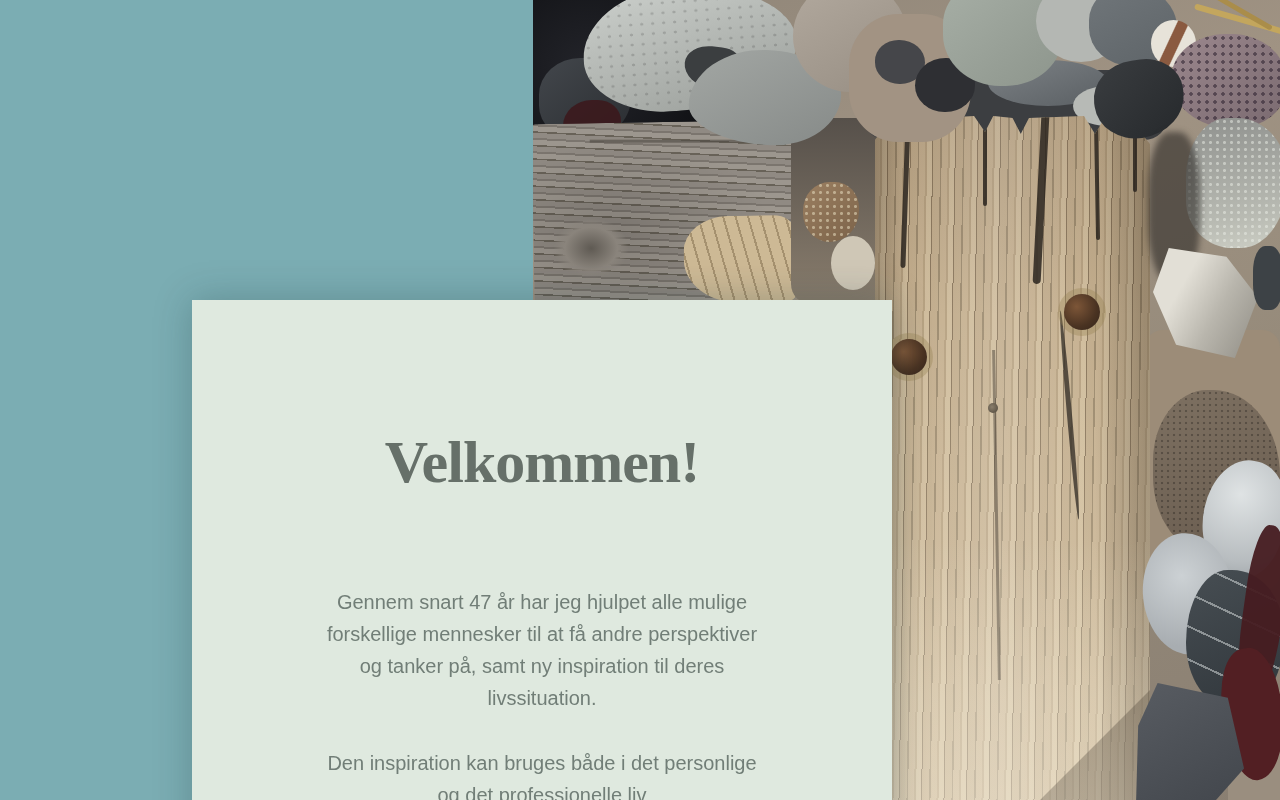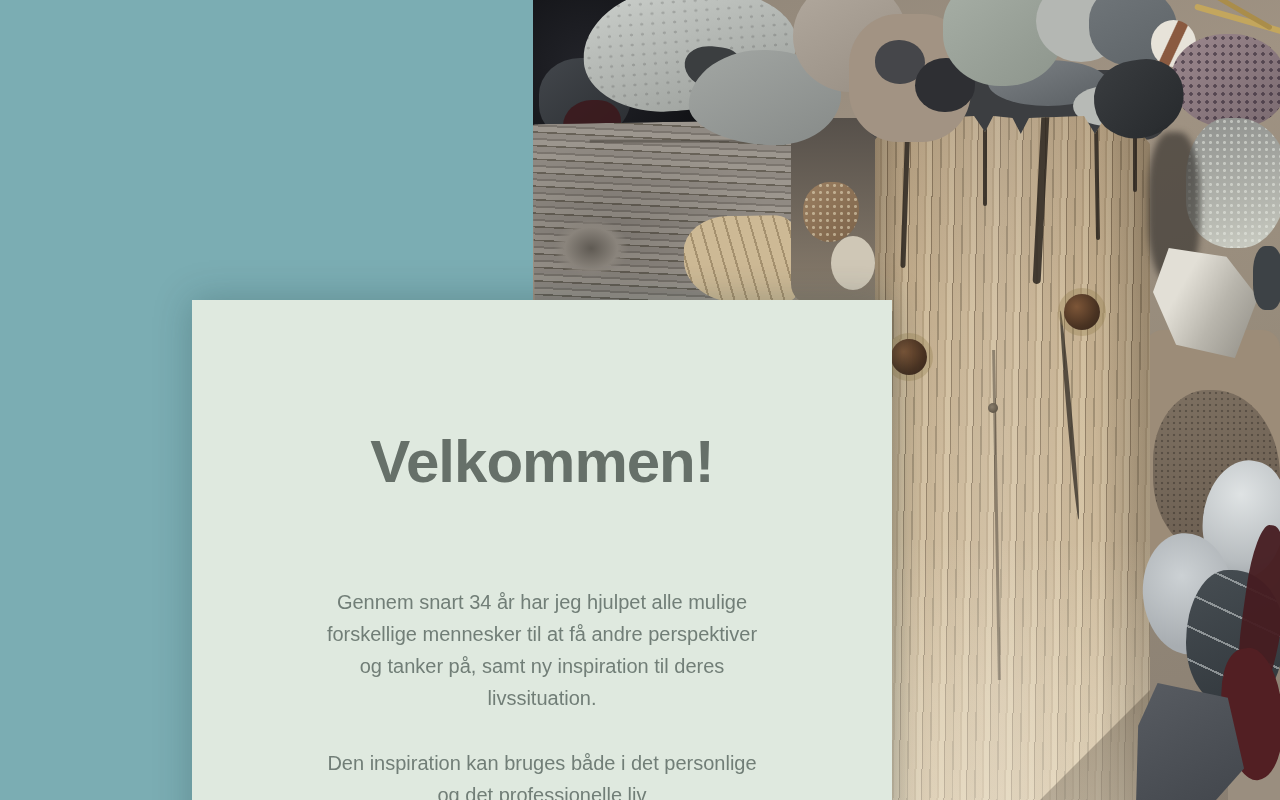--- a/index.html
+++ b/index.html
@@ -160,21 +160,21 @@
 
   
   .welcome-card{
     position:absolute;left:192px;top:300px;width:700px;height:560px;
     background:var(--card-background);
     box-shadow:0 0 35px rgba(25,55,58,.28);
     text-align:center;
   }
   .welcome-card h1{
     margin:126px 0 0;
-    font-family:Liberation Sans, sans-serif;
+    font-family:Liberation Serif, serif;
     font-weight:700;font-size:60px;line-height:72px;letter-spacing:-1px;
     color:var(--heading-text);
   }
   .welcome-card p{
     max-width:560px;margin:0 auto;
     font-size:20px;line-height:32px;
     color:var(--body-text);
     white-space:pre-line;
   }
   .welcome-card p.para-1{margin-top:88px;}
@@ -245,19 +245,19 @@
   <div class="light-pebble-1"></div>
   <div class="light-pebble-2"></div>
   <div class="dark-vein-stone"></div>
   <div class="seaweed-1"></div>
   <div class="seaweed-2"></div>
   <div class="dark-angular-bottom"></div>
 </div>
 
 <section class="welcome-card">
   <h1>Velkommen!</h1>
-  <p class="para-1">Gennem snart 34 år har jeg hjulpet alle mulige
+  <p class="para-1">Gennem snart 47 år har jeg hjulpet alle mulige
 forskellige mennesker til at få andre perspektiver
 og tanker på, samt ny inspiration til deres
 livssituation.</p>
   <p class="para-2">Den inspiration kan bruges både i det personlige
 og det professionelle liv</p>
 </section>
 
 </body></html>

